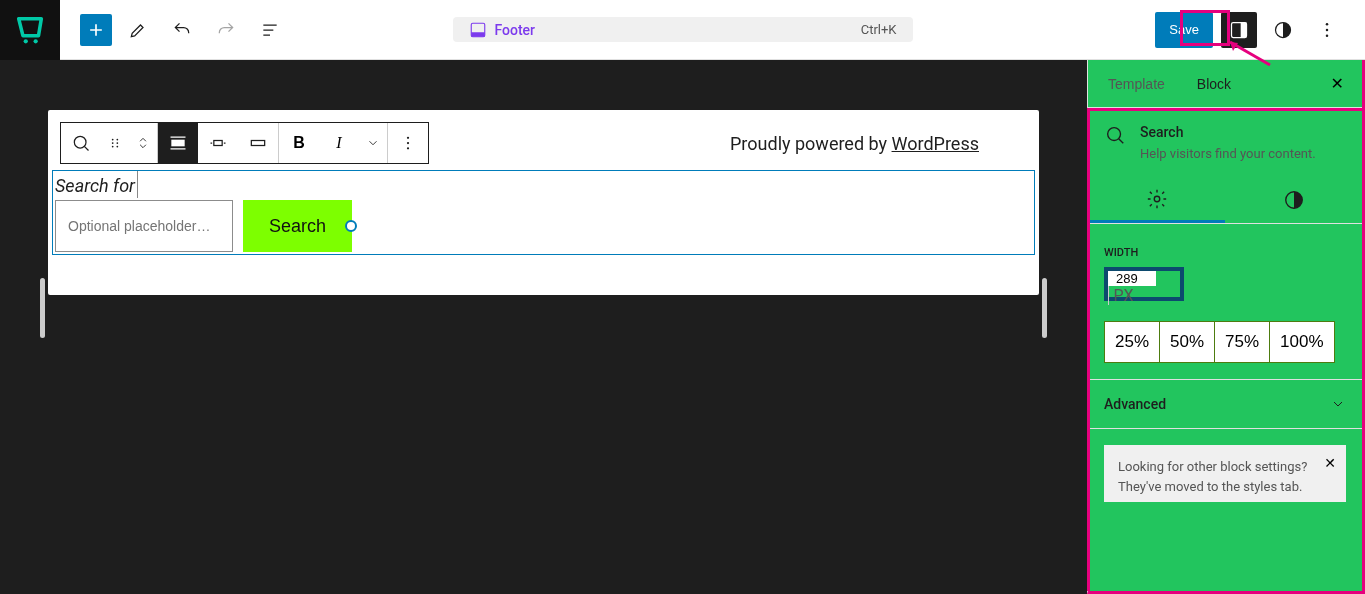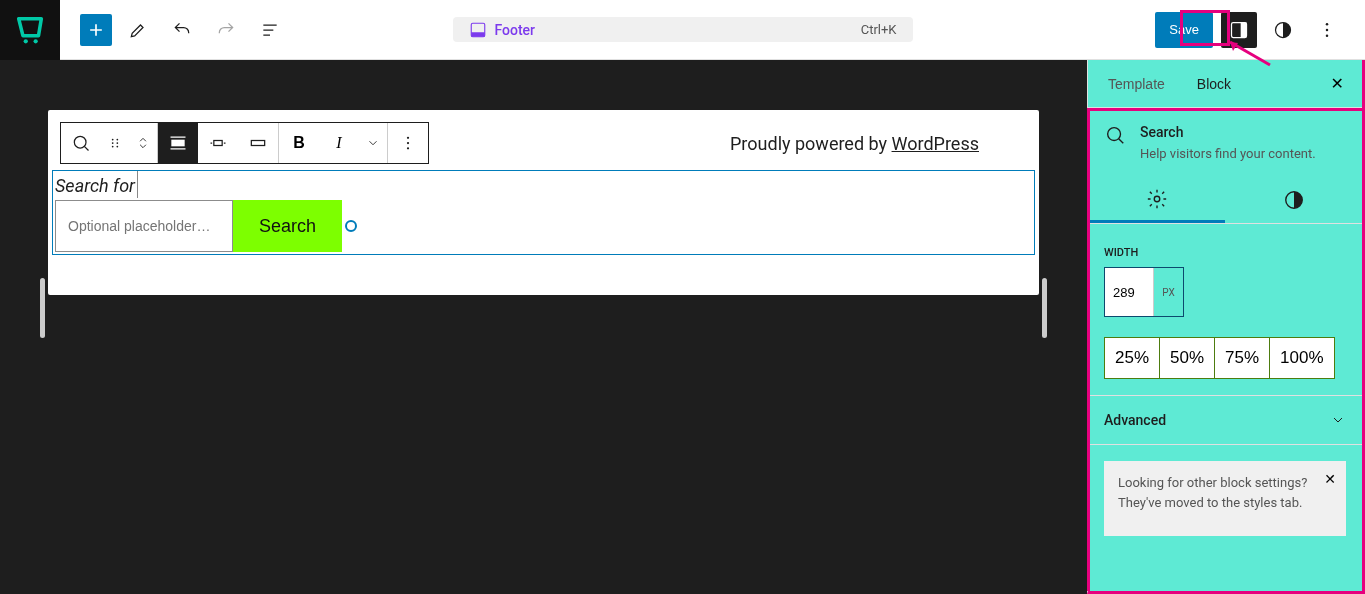--- a/index.html
+++ b/index.html
@@ -25,49 +25,49 @@
 .tb-group { display: flex; }
 .tb-btn { width: 40px; height: 40px; display: inline-flex; align-items: center; justify-content: center; background: #fff; border: none; cursor: pointer; }
 .tb-btn.active { background: #1e1e1e; color: #fff; }
 .tb-narrow { width: 28px; }
 .canvas-row { display: flex; align-items: center; padding: 0 20px; margin-top: -4px;}
 .canvas-row.first { justify-content: space-between; padding-left: 6px; }
 .powered { font-size: 18px; margin-left: auto; padding-right: 40px; }
 .powered a { color: #1e1e1e; text-decoration: underline; }
 .search-block { border: 1.5px solid #007cba; margin: 6px 4px 0 4px; padding: 0; position: relative; }
 .search-label { font-size: 18px; padding: 4px 2px 2px 2px; border-right: 1px solid #888; display: inline-block; font-style: italic; }
-.search-inner { display: flex; align-items: flex-end; padding: 2px; position: relative; }
+.search-inner { display: flex; align-items: flex-end; gap: 10px; padding: 2px; position: relative; }
 .search-input { width: 178px; height: 52px; border: 1px solid #8c8c8c; padding: 0 12px; font-size: 14px; color: #757575; }
 .search-button { background: #7dff00; color: #111; border: none; height: 52px; padding: 0 26px; font-size: 18px; cursor: pointer; }
 .handle-dot { position: absolute; width: 12px; height: 12px; border: 2px solid #007cba; border-radius: 50%; background: #fff; top: 50%; transform: translateY(-50%); left: 292px; }
 .side-handle { position: absolute; width: 5px; height: 60px; background: #ccc; border-radius: 3px; top: 168px; }
 .side-handle.left { left: -8px; }
 .side-handle.right { right: -8px; }
-.sidebar { width: 278px; background: #5eead4; border-left: 1px solid #e0e0e0; display: flex; flex-direction: column; border-right: 3px solid #e6007e; border-bottom: 3px solid #e6007e; }
+.sidebar { width: 278px; background: #22c55e; border-left: 1px solid #e0e0e0; display: flex; flex-direction: column; border-right: 3px solid #e6007e; border-bottom: 3px solid #e6007e; }
 .sidebar-tabs { display: flex; align-items: center; border-bottom: 1px solid #e0e0e0; height: 48px; padding: 0 4px; }
 .sidebar-tab { padding: 14px 16px; font-size: 14px; color: #555; cursor: pointer; border: none; background: none; }
 .sidebar-tab.active { color: #1e1e1e; font-weight: 500; }
 .sidebar-close { margin-left: auto; padding: 10px 14px; background: none; border: none; cursor: pointer; font-size: 16px; }
 .block-info { padding: 16px; display: flex; gap: 14px; }
 .block-info .txt .title { font-size: 14px; font-weight: 500; margin-bottom: 6px; }
 .block-info .txt .desc { font-size: 13px; color: #555; }
 .sub-tabs { display: flex; border-bottom: 1px solid #e0e0e0; }
 .sub-tab { flex: 1; height: 46px; display: flex; align-items: center; justify-content: center; border: none; background: none; cursor: pointer; }
 .sub-tab.active { border-bottom: 3px solid #007cba; }
 .panel { padding: 16px; border-bottom: 1px solid #e0e0e0; }
 .panel-header { display: flex; justify-content: space-between; align-items: center; font-size: 14px; font-weight: 500; cursor: pointer; }
 .panel-body { margin-top: 6px; }
 .field-label { font-size: 11px; text-transform: uppercase; color: #1e1e1e; font-weight: 500; margin-bottom: 8px; }
-.width-input { display: flex; border: 1px solid #0c4a6e; width: 80px; height: 50px; }
+.width-input { display: flex; border: 4px solid #0c4a6e; width: 80px; height: 34px; flex-direction: column; }
 .width-input input { border: none; width: 48px; padding: 0 8px; font-size: 13px; }
-.width-input .unit { border-left: 1px solid #ccc; display: flex; align-items: center; justify-content: center; width: 30px; font-size: 10px; color: #555; }
+.width-input .unit { border-left: 1px solid #ccc; display: flex; align-items: center; justify-content: center; width: 30px; font-size: 16px; color: #555; }
 .percent-row { display: flex; margin-top: 20px; }
 .percent-btn { border: 1px solid #4d7c0f; background: #fff; padding: 10px 10px; font-size: 17px; cursor: pointer; margin-left: -1px; }
 .percent-btn:first-child { margin-left: 0; }
-.notice { background: #f0f0f0; margin: 16px; padding: 12px 36px 24px 14px; font-size: 13px; color: #555; position: relative; line-height: 1.5; }
+.notice { background: #f0f0f0; margin: 16px; padding: 12px 36px 6px 14px; font-size: 13px; color: #555; position: relative; line-height: 1.5; }
 .notice .close { position: absolute; right: 10px; top: 10px; background: none; border: none; cursor: pointer; font-size: 14px; }
 .annotation-box { position: absolute; border: 3px solid #e6007e; pointer-events: none; }
 .arrow { position: absolute; color: #e6007e; pointer-events: none; }
 svg { display: block; }
 </style>
 </head>
 <body>
 
 <div class="top-bar">
   <div class="logo-box">

